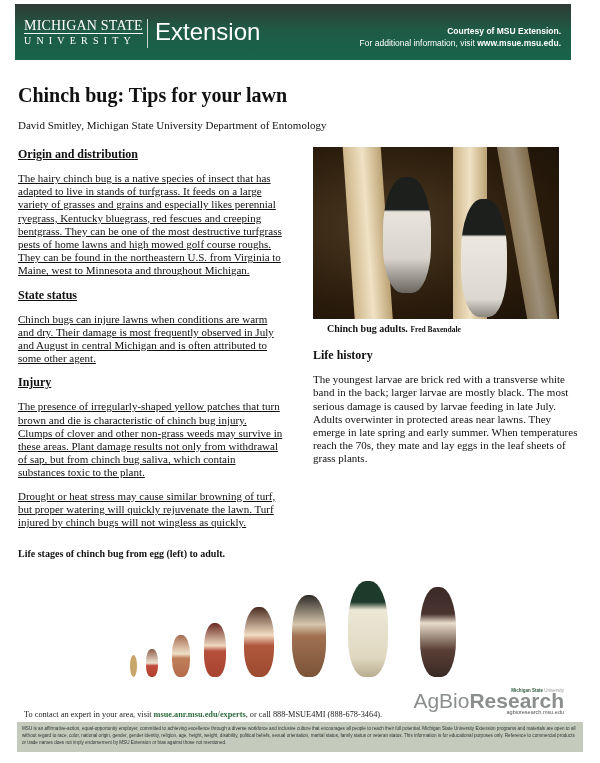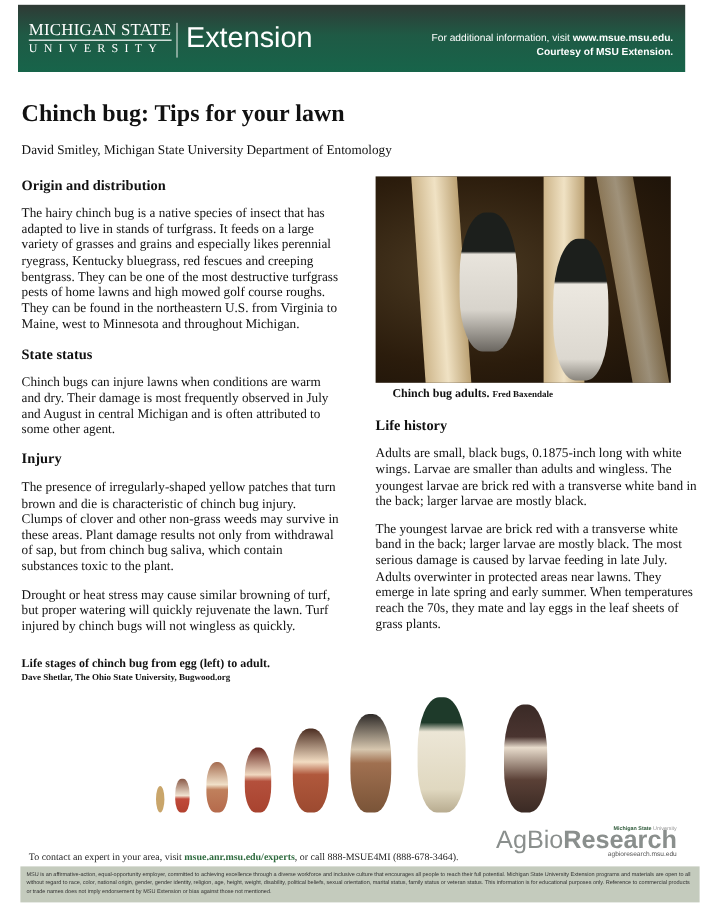--- a/index.html
+++ b/index.html
@@ -8,21 +8,21 @@
   .msu-logo{position:absolute;left:9px;top:14px;color:#fff;font-family:"Liberation Serif",serif;}
   .msu-line1{font-size:14px;letter-spacing:0.2px;border-bottom:1px solid #fff;line-height:15px;}
   .msu-line2{font-size:10px;letter-spacing:5.2px;line-height:13px;}
   .banner-divider{position:absolute;left:132px;top:15px;width:1px;height:29px;background:#c9d6cf;}
   .ext-label{position:absolute;left:140px;top:14px;color:#fff;font-family:"Liberation Sans",sans-serif;font-size:24px;}
   .banner-right{position:absolute;right:10px;top:21px;text-align:right;color:#fff;font-family:"Liberation Sans",sans-serif;font-size:8.5px;line-height:12px;font-weight:bold;}
   .banner-right .thin{font-weight:normal;}
   .title{position:absolute;left:18px;top:84px;font-size:20px;font-weight:bold;margin:0;}
   .author{position:absolute;left:18px;top:119px;font-size:11px;}
   .col{position:absolute;font-size:11px;line-height:13.2px;}
-  .col-left{left:18px;top:147px;width:265px;}
+  .col-left{left:18px;top:147px;width:265px;text-decoration:underline;}
   .col-right{left:313px;top:147px;width:270px;}
   h2{font-size:12px;font-weight:bold;margin:0 0 11px 0;line-height:14px;}
   p{margin:0 0 10px 0;}
   .photo{width:246px;height:172px;background:radial-gradient(ellipse at 30% 45%,#4b3a22 0%,#2b1c0c 60%,#1a1108 100%);position:relative;overflow:hidden;}
   .stalk{position:absolute;background:linear-gradient(90deg,#cdb58a,#f0e2c4,#bca274);}
   .bug{position:absolute;border-radius:45% 45% 40% 40%;}
   .caption-bold{font-size:10px;font-weight:bold;margin-top:3px;margin-left:14px;}
   .caption-small{font-size:7.5px;font-weight:bold;}
   .stages-caption{position:absolute;left:18px;top:548px;font-size:10px;font-weight:bold;line-height:11px;}
   .stages-caption .credit{font-size:7.5px;}
@@ -41,22 +41,22 @@
 <body>
 
 <div class="banner">
   <div class="msu-logo">
     <div class="msu-line1">MICHIGAN STATE</div>
     <div class="msu-line2">UNIVERSITY</div>
   </div>
   <div class="banner-divider"></div>
   <div class="ext-label">Extension</div>
   <div class="banner-right">
+    <div>Courtesy of MSU Extension.</div>
     <div><span class="thin">For additional information, visit </span><span>www.msue.msu.edu.</span></div>
-    <div>Courtesy of MSU Extension.</div>
   </div>
 </div>
 
 <h1 class="title">Chinch bug: Tips for your lawn</h1>
 <div class="author">David Smitley, Michigan State University Department of Entomology</div>
 
 <div class="col col-left">
   <h2>Origin and distribution</h2>
   <p>The hairy chinch bug is a native species of insect that has adapted to live in stands of turfgrass. It feeds on a large variety of grasses and grains and especially likes perennial ryegrass, Kentucky bluegrass, red fescues and creeping bentgrass. They can be one of the most destructive turfgrass pests of home lawns and high mowed golf course roughs. They can be found in the northeastern U.S. from Virginia to Maine, west to Minnesota and throughout Michigan.</p>
   <h2>State status</h2>
@@ -70,27 +70,25 @@
   <div class="photo" title="Two adult chinch bugs on grass stems">
     <div class="stalk" style="left:36px;top:-5px;width:38px;height:190px;transform:rotate(-4deg);"></div>
     <div class="stalk" style="left:140px;top:-5px;width:34px;height:190px;"></div>
     <div class="stalk" style="left:200px;top:-5px;width:30px;height:190px;opacity:.6;transform:rotate(-10deg);"></div>
     <div class="bug" style="left:70px;top:30px;width:48px;height:116px;background:linear-gradient(180deg,#1c1f1c 0%,#1c1f1c 28%,#e8e4dc 30%,#d8d4cc 70%,#6a6660 100%);"></div>
     <div class="bug" style="left:148px;top:52px;width:46px;height:118px;background:linear-gradient(180deg,#1c1f1c 0%,#1c1f1c 30%,#ece8e0 32%,#dcd8d0 85%,#8a867e 100%);"></div>
   </div>
   <div class="caption-bold"><span>Chinch bug adults.</span> <span class="caption-small">Fred Baxendale</span></div>
   <div style="height:12px"></div>
   <h2>Life history</h2>
-  <p>Adults are small, black bugs, 0.1875-inch long with white wings. Larvae are smaller than adults and wingless. The youngest larvae are brick red with a transverse white band in the back; larger larvae are mostly black.</p>
   <p>The youngest larvae are brick red with a transverse white band in the back; larger larvae are mostly black. The most serious damage is caused by larvae feeding in late July. Adults overwinter in protected areas near lawns. They emerge in late spring and early summer. When temperatures reach the 70s, they mate and lay eggs in the leaf sheets of grass plants.</p>
 </div>
 
 <div class="stages-caption">
   <div>Life stages of chinch bug from egg (left) to adult.</div>
-  <div class="credit">Dave Shetlar, The Ohio State University, Bugwood.org</div>
 </div>
 
 <div class="stages">
   <div class="stage" style="left:10px;width:7px;height:22px;background:#c9a56a;border-radius:50%;"></div>
   <div class="stage" style="left:26px;width:12px;height:28px;background:linear-gradient(180deg,#8a5a48,#f0e2d0 50%,#c04a3a 60%,#b3412f);"></div>
   <div class="stage" style="left:52px;width:18px;height:42px;background:linear-gradient(180deg,#a56c50,#f0e0c8 45%,#c0805c 55%,#b56a4c);"></div>
   <div class="stage" style="left:84px;width:22px;height:54px;background:linear-gradient(180deg,#6a2a22,#f0d8c0 42%,#b4503c 52%,#a8432f);"></div>
   <div class="stage" style="left:124px;width:30px;height:70px;background:linear-gradient(180deg,#4a2c20,#f2dcc2 40%,#b0583c 55%,#9c4a30);"></div>
   <div class="stage" style="left:172px;width:34px;height:82px;background:linear-gradient(180deg,#2e2a28,#d6c6ae 36%,#a07050 50%,#7a5438);"></div>
   <div class="stage" style="left:228px;width:40px;height:96px;background:linear-gradient(180deg,#1e3a2a,#1e3a2a 22%,#ece6d6 30%,#e0d8c0 80%,#b8ac90);"></div>

